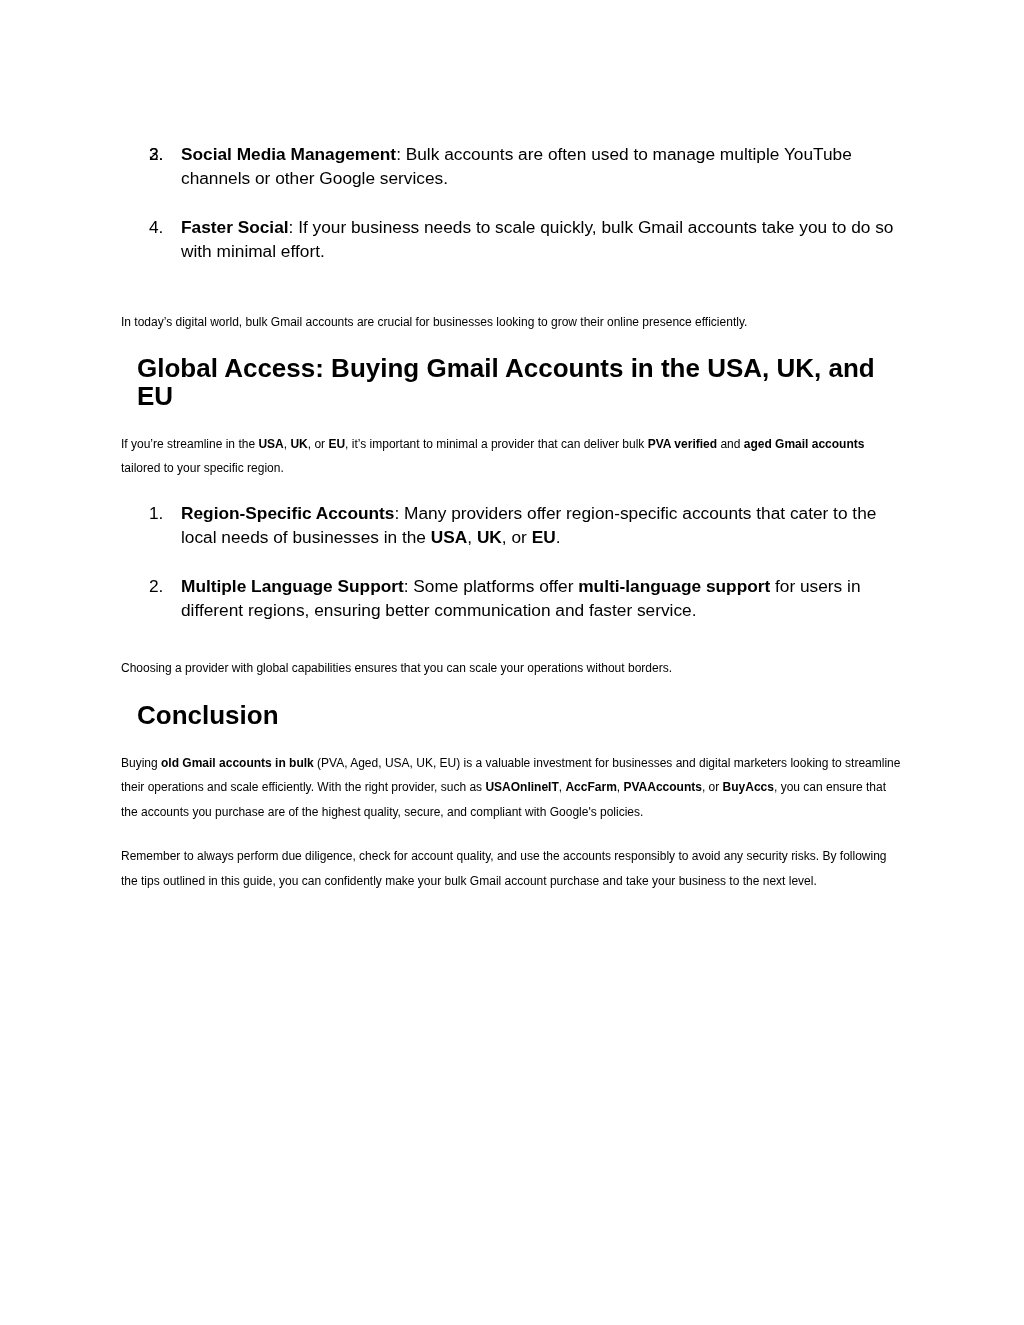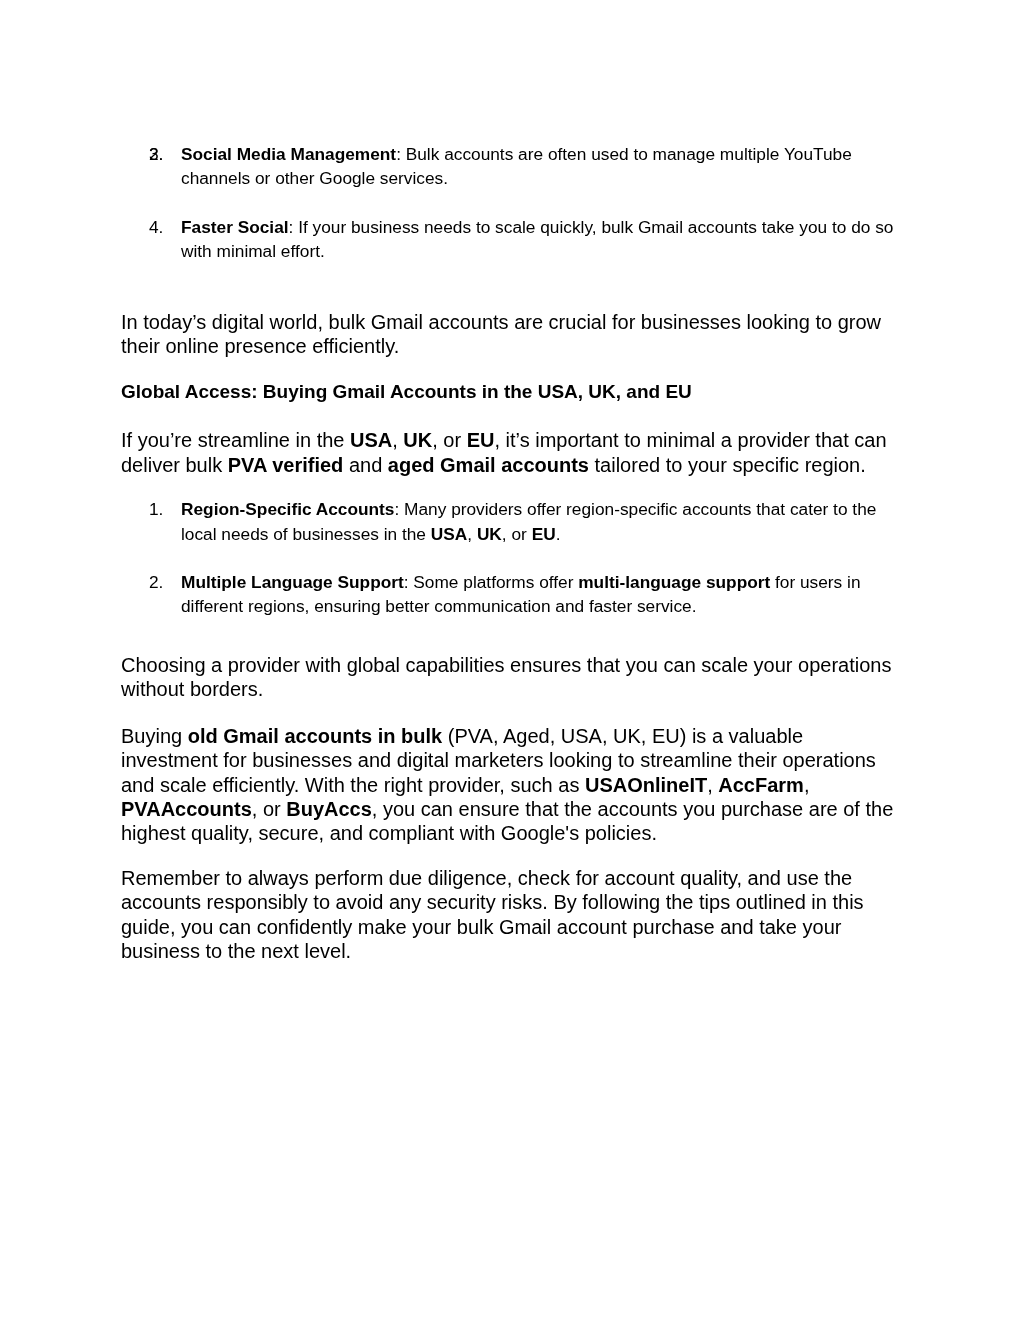--- a/index.html
+++ b/index.html
@@ -1,23 +1,23 @@
 <!DOCTYPE html>
 <html><head>
 <meta charset="utf-8">
 <style>
   html, body { margin: 0; padding: 0; background: #ffffff; }
   body { width: 1024px; height: 1325px; position: relative; overflow: hidden;
          font-family: "Liberation Sans", sans-serif; color: #000000; }
   .page { position: absolute; left: 121px; top: 118px; width: 780px; }
-  .para { font-size: 20px; line-height: 24.4px; margin: 0; }
+  .para { font-size: 12px; line-height: 24.4px; margin: 0; }
   .ol { list-style: none; margin: 0; padding: 0; }
   .li { position: relative; padding-left: 60px; font-size: 17.3px; line-height: 24.4px; }
   .li .num { position: absolute; left: 28px; top: 0; }
-  .h2 { font-size: 19px; font-weight: bold; margin: 0; line-height: 28px; }
+  .h2 { font-size: 26px; font-weight: bold; margin: 16px; line-height: 28px; }
   b { font-weight: bold; }
 </style>
 </head>
 <body>
 
 <div class="page">
 
   <div class="ol">
     <div class="li" style="margin-bottom:24px;">
       <span class="num">2.</span>
@@ -44,18 +44,19 @@
       <span><b>Region-Specific Accounts</b><span>: Many providers offer region-specific accounts that cater to the local needs of businesses in the </span><b>USA</b><span>, </span><b>UK</b><span>, or </span><b>EU</b><span>.</span></span>
     </div>
     <div class="li">
       <span class="num">2.</span>
       <span><b>Multiple Language Support</b><span>: Some platforms offer </span><b>multi-language support</b><span> for users in different regions, ensuring better communication and faster service.</span></span>
     </div>
   </div>
 
   <p class="para" style="margin-top:34px;"><span>Choosing a provider with global capabilities ensures that you can scale your operations without borders.</span></p>
 
+  <h2 class="h2" style="margin-top:20px;">Conclusion</h2>
 
   <p class="para" style="margin-top:22px;"><span>Buying </span><b>old Gmail accounts in bulk</b><span> (PVA, Aged, USA, UK, EU) is a valuable investment for businesses and digital marketers looking to streamline their operations and scale efficiently. With the right provider, such as </span><b>USAOnlineIT</b><span>, </span><b>AccFarm</b><span>, </span><b>PVAAccounts</b><span>, or </span><b>BuyAccs</b><span>, you can ensure that the accounts you purchase are of the highest quality, secure, and compliant with Google's policies.</span></p>
 
   <p class="para" style="margin-top:20px;"><span>Remember to always perform due diligence, check for account quality, and use the accounts responsibly to avoid any security risks. By following the tips outlined in this guide, you can confidently make your bulk Gmail account purchase and take your business to the next level.</span></p>
 
 </div>
 
 </body></html>

